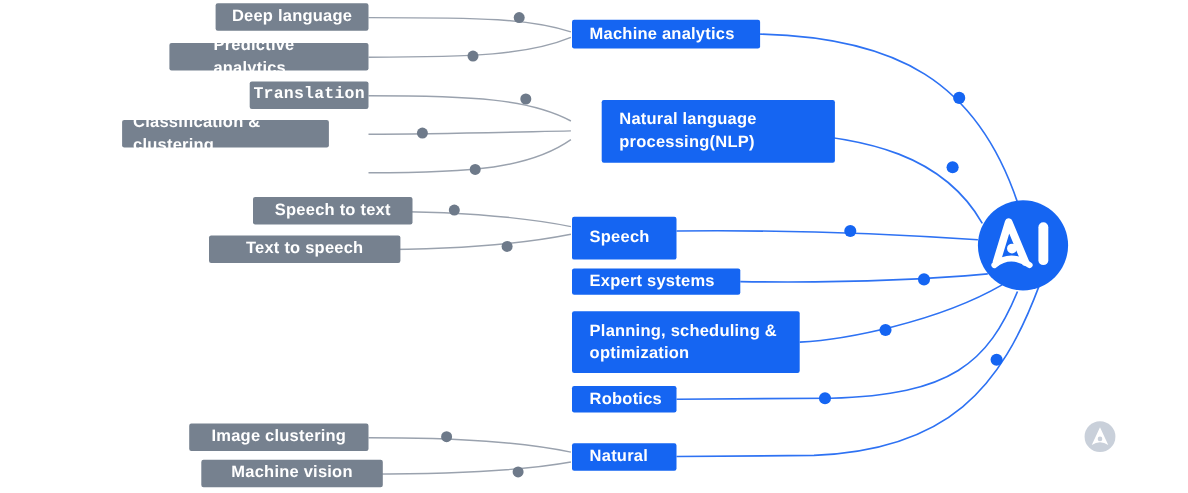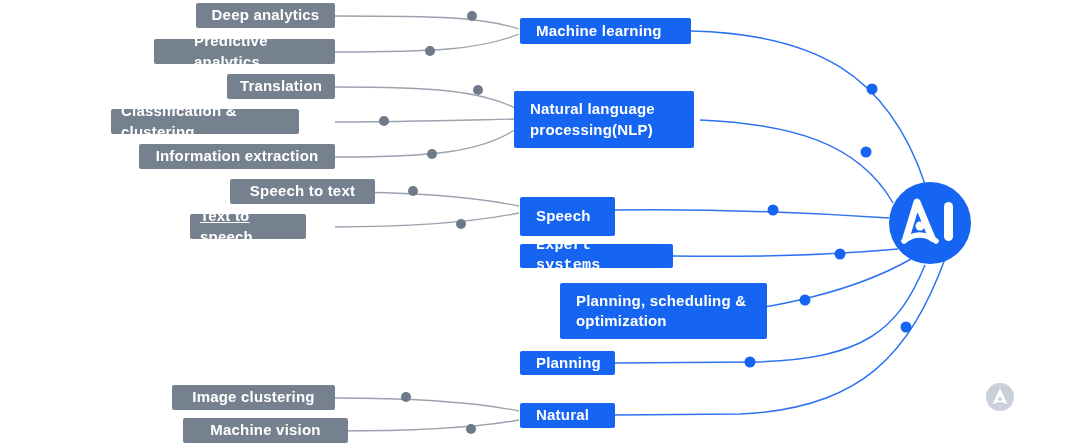--- a/index.html
+++ b/index.html
@@ -78,32 +78,31 @@
       <rect x="944" y="202" width="9" height="39" rx="4.5" fill="#ffffff"></rect>
     </g>
 
     <g>
       <circle cx="1000" cy="397" r="14" fill="#C9D0DA"></circle>
       <path d="M1000,388.5 L1007.5,404.5 Q1000,399.5 992.5,404.5 Z" fill="#ffffff"></path>
       <circle cx="1000" cy="399" r="2.1" fill="#C9D0DA"></circle>
     </g>
   </svg>
 
-  <div class="node gray" style="left:196px;top:3px;width:139px;">Deep analytics</div>
+  <div class="node gray" style="left:196px;top:3px;width:139px;">Deep language</div>
   <div class="node gray" style="left:154px;top:39px;width:181px;padding-left:40px;">Predictive analytics</div>
-  <div class="node gray" style="left:227px;top:74px;width:108px;">Translation</div>
+  <div class="node gray" style="left:227px;top:74px;width:108px;font-family:Liberation Mono, monospace;">Translation</div>
   <div class="node gray" style="left:111px;top:109px;width:188px;">Classification &amp; clustering</div>
-  <div class="node gray" style="left:139px;top:144px;width:196px;">Information extraction</div>
   <div class="node gray" style="left:190px;top:179px;width:145px;margin-left:40px;">Speech to text</div>
-  <div class="node gray" style="left:190px;top:214px;width:116px;text-decoration:underline;">Text to speech</div>
+  <div class="node gray" style="left:190px;top:214px;width:174px;">Text to speech</div>
   <div class="node gray" style="left:172px;top:385px;width:163px;">Image clustering</div>
   <div class="node gray" style="left:183px;top:418px;width:165px;">Machine vision</div>
 
-  <div class="node blue" style="left:520px;top:18px;width:171px;height:26px;">Machine learning</div>
-  <div class="node blue" style="left:514px;top:91px;width:180px;height:57px;">Natural language processing(NLP)</div>
+  <div class="node blue" style="left:520px;top:18px;width:171px;height:26px;">Machine analytics</div>
+  <div class="node blue" style="left:547px;top:91px;width:212px;height:57px;">Natural language processing(NLP)</div>
   <div class="node blue" style="left:520px;top:197px;width:95px;height:39px;">Speech</div>
-  <div class="node blue" style="left:520px;top:244px;width:153px;height:24px;font-family:Liberation Mono, monospace;">Expert systems</div>
-  <div class="node blue" style="left:520px;top:283px;width:207px;height:56px;margin-left:40px;">Planning, scheduling &amp; optimization</div>
-  <div class="node blue" style="left:520px;top:351px;width:95px;height:24px;">Planning</div>
+  <div class="node blue" style="left:520px;top:244px;width:153px;height:24px;">Expert systems</div>
+  <div class="node blue" style="left:520px;top:283px;width:207px;height:56px;">Planning, scheduling &amp; optimization</div>
+  <div class="node blue" style="left:520px;top:351px;width:95px;height:24px;">Robotics</div>
   <div class="node blue" style="left:520px;top:403px;width:95px;height:25px;">Natural</div>
 
   <div class="ai-hotspot" aria-label="AI"></div>
 </div>
 
 </body></html>

